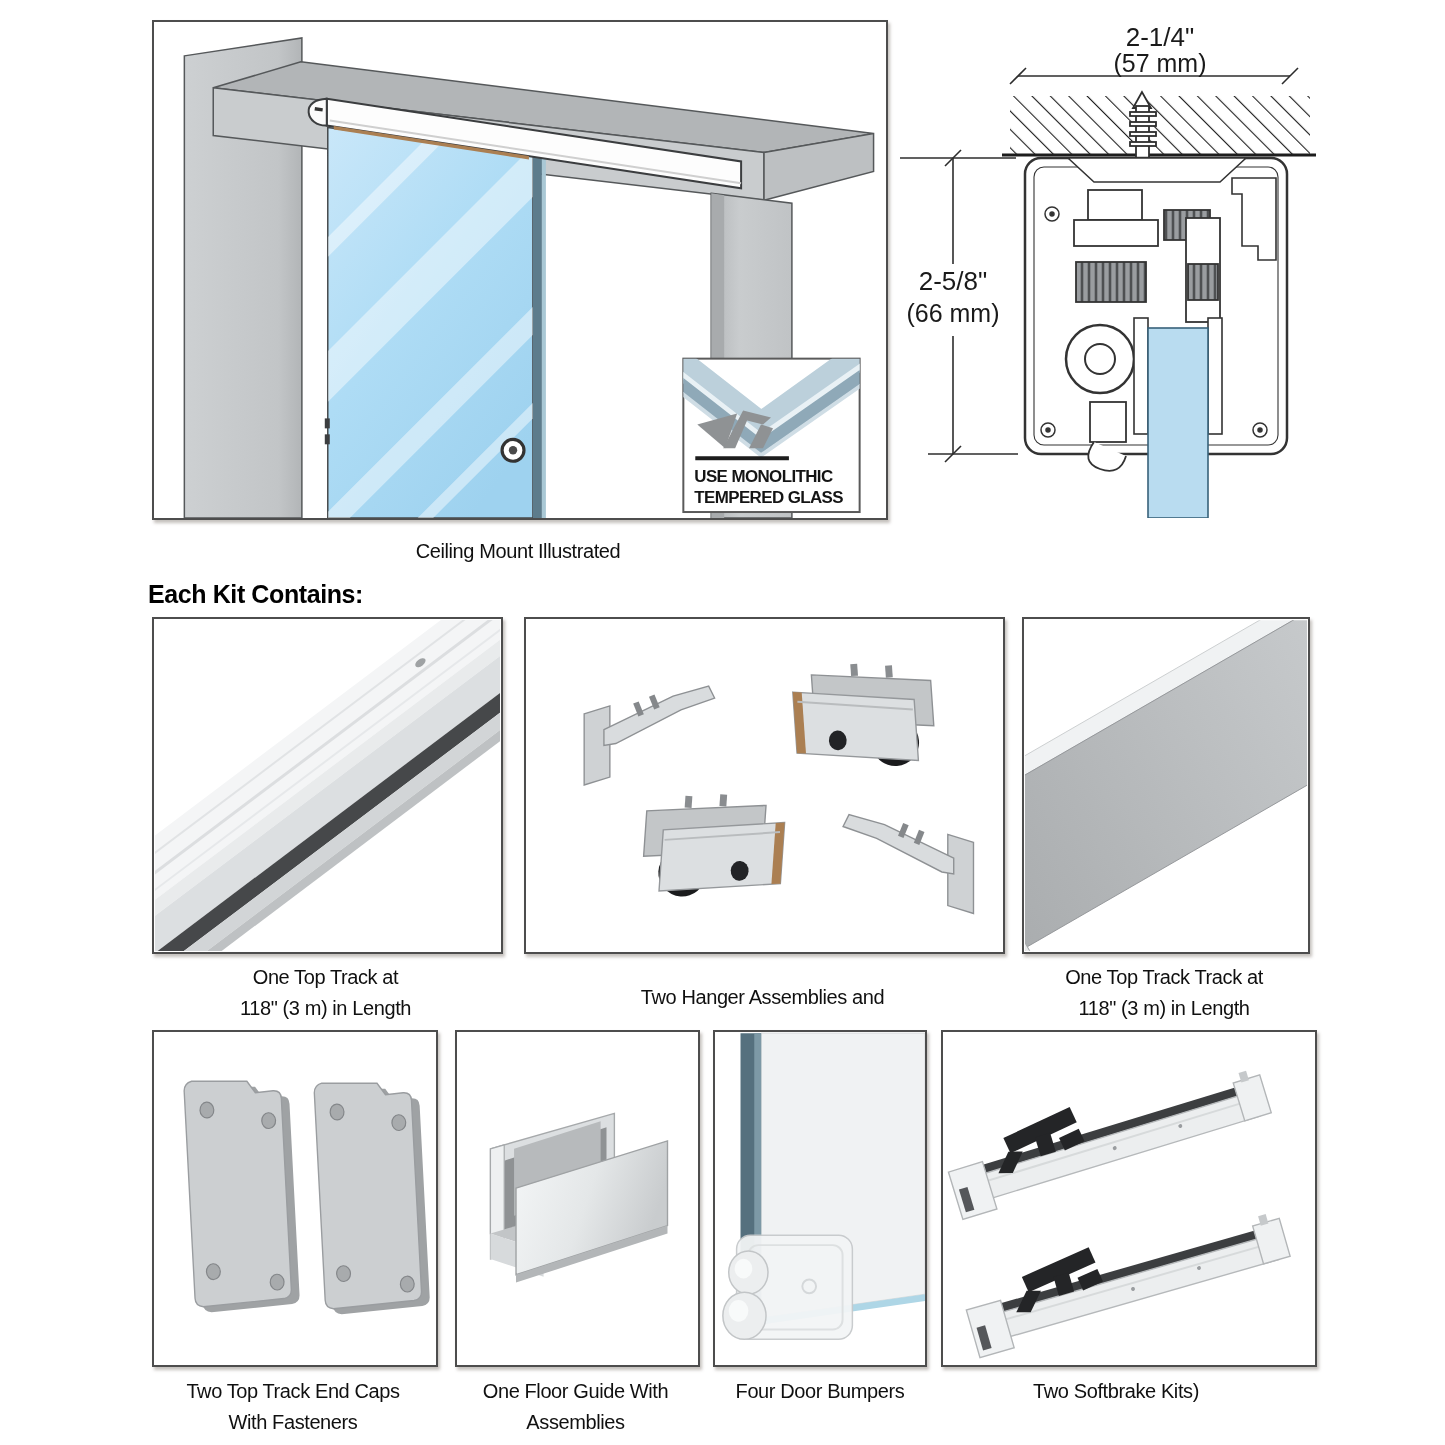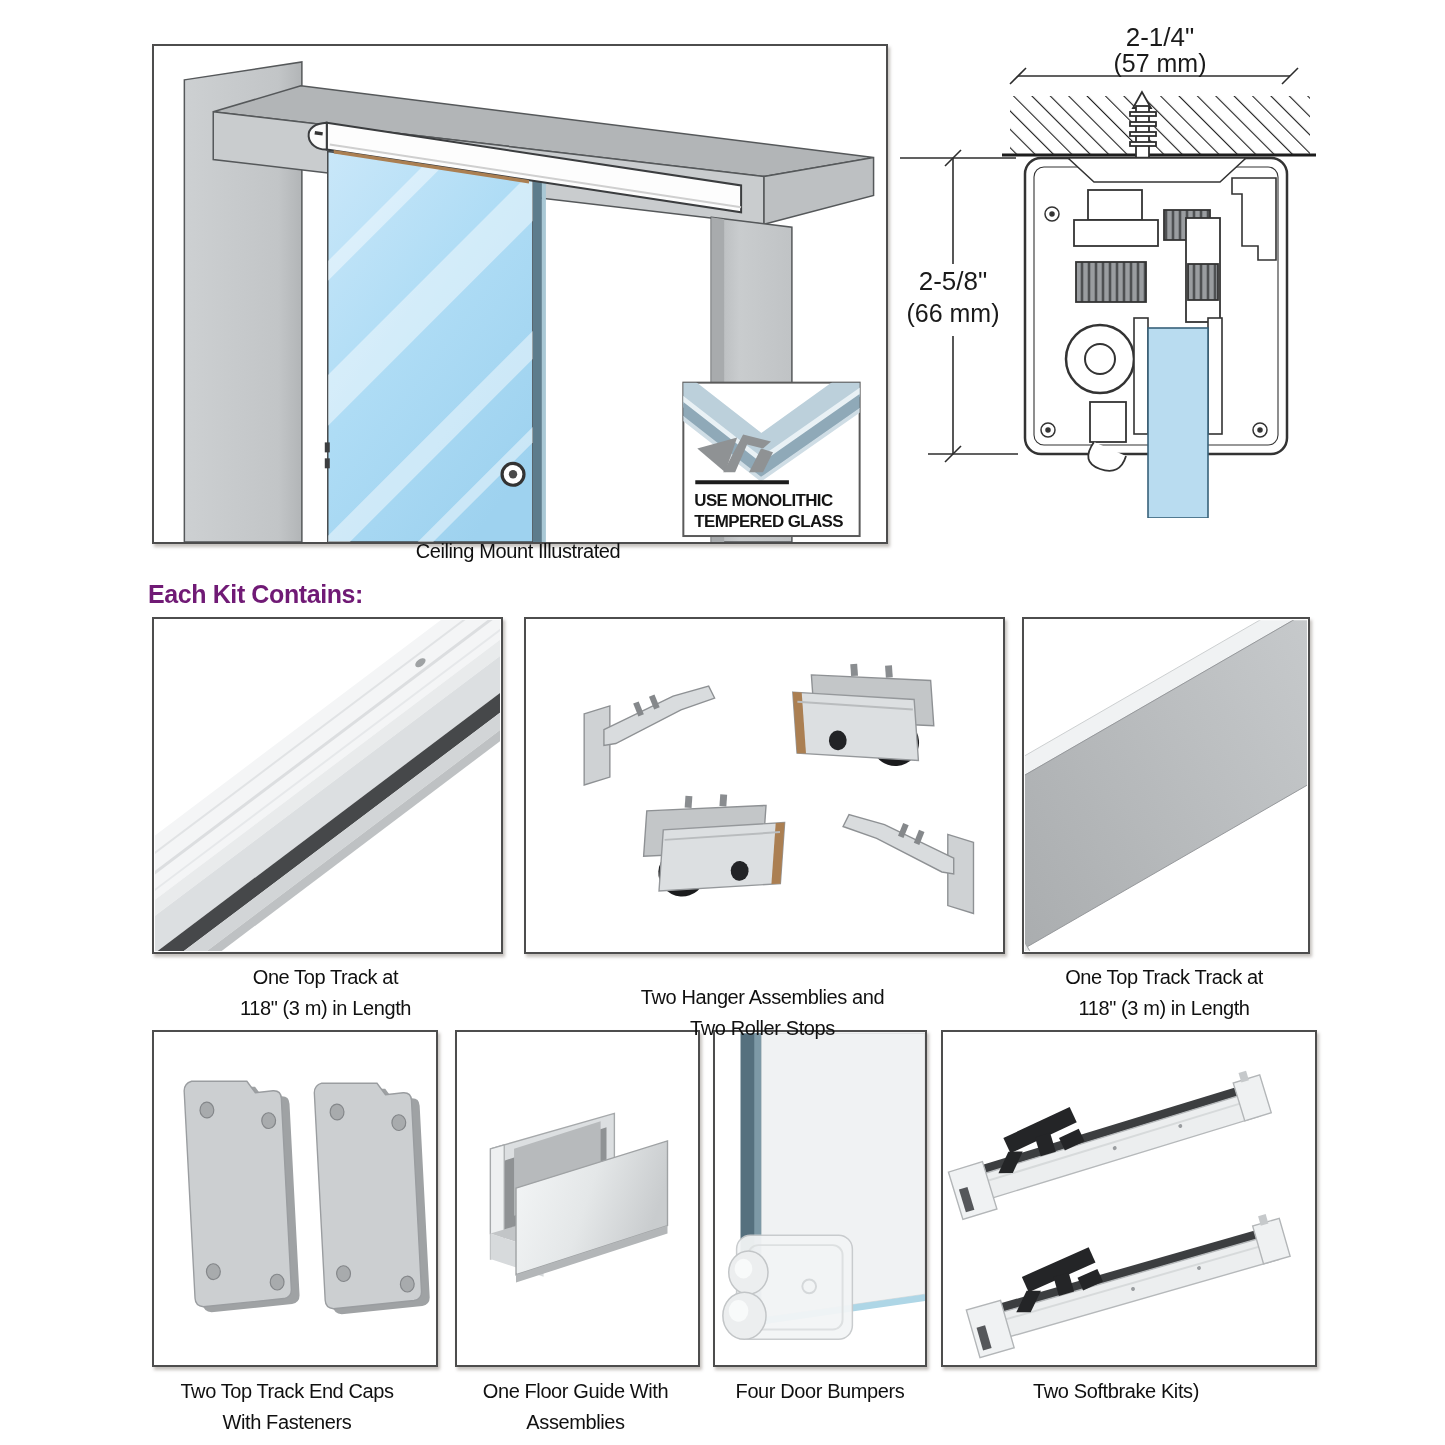--- a/index.html
+++ b/index.html
@@ -3,28 +3,28 @@
 <meta charset="utf-8">
 <style>
   html,body{margin:0;padding:0;background:#ffffff;}
   body{width:1445px;height:1445px;position:relative;overflow:hidden;
        font-family:"Liberation Sans", sans-serif;color:#111;}
   .panel{position:absolute;background:#fff;border:2px solid #4d4d4d;
          box-shadow:2px 3px 3px rgba(110,100,90,.4);}
   .panel svg{position:absolute;left:0;top:0;width:100%;height:100%;}
   .caption{position:absolute;text-align:center;font-size:20px;line-height:31px;
            letter-spacing:-0.4px;color:#101010;}
-  .heading{position:absolute;font-size:25px;font-weight:bold;letter-spacing:-0.4px;color:#701a75;}
+  .heading{position:absolute;font-size:25px;font-weight:bold;letter-spacing:-0.4px;color:#000000;}
   .xsec{position:absolute;}
   text{font-family:"Liberation Sans", sans-serif;}
 </style>
 </head>
 <body>
 
-<div class="panel" style="left:152px;top:20px;width:732px;height:496px;margin-top:24px;">
+<div class="panel" style="left:152px;top:20px;width:732px;height:496px;">
 <svg viewBox="0 0 734 498">
   <defs>
     <linearGradient id="postGrad" x1="0" y1="0" x2="1" y2="0">
       <stop offset="0" stop-color="#cdd0d2"></stop>
           <stop offset="0.8" stop-color="#c2c5c7"></stop>
           <stop offset="1" stop-color="#b2b5b7"></stop>
     </linearGradient>
     <linearGradient id="postGrad2" x1="0" y1="0" x2="1" y2="0">
       <stop offset="0" stop-color="#b4b7b9"></stop>
           <stop offset="0.35" stop-color="#c9ccce"></stop>
@@ -352,27 +352,26 @@
   </g>
 </svg>
 </div>
 
 <div class="caption" style="left:152px;top:962px;width:347px;">
   <span style="display:block">One Top Track at</span>
   <span style="display:block">118" (3 m) in Length</span>
 </div>
 <div class="caption" style="left:524px;top:962px;width:477px;margin-top:20px;">
   <span style="display:block">Two Hanger Assemblies and</span>
-  <span style="display:block">Two Roller Stops</span>
 </div>
 <div class="caption" style="left:1022px;top:962px;width:284px;">
   <span style="display:block">One Top Track Track at</span>
   <span style="display:block">118" (3 m) in Length</span>
 </div>
-<div class="caption" style="left:146px;top:1376px;width:282px;">
+<div class="caption" style="left:152px;top:1376px;width:282px;">
   <span style="display:block">Two Top Track End Caps</span>
   <span style="display:block">With Fasteners</span>
 </div>
 <div class="caption" style="left:455px;top:1376px;width:241px;">
   <span style="display:block">One Floor Guide With</span>
   <span style="display:block">Assemblies</span>
 </div>
 <div class="caption" style="left:703px;top:1376px;width:234px;">
   <span style="display:block">Four Door Bumpers</span>
 </div>

